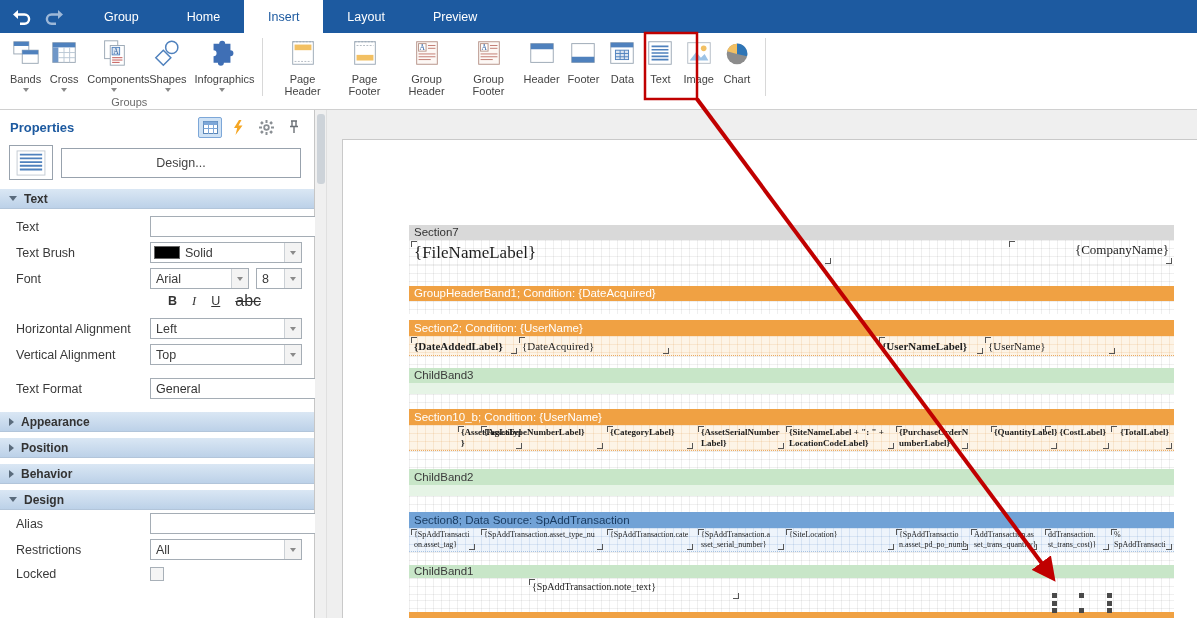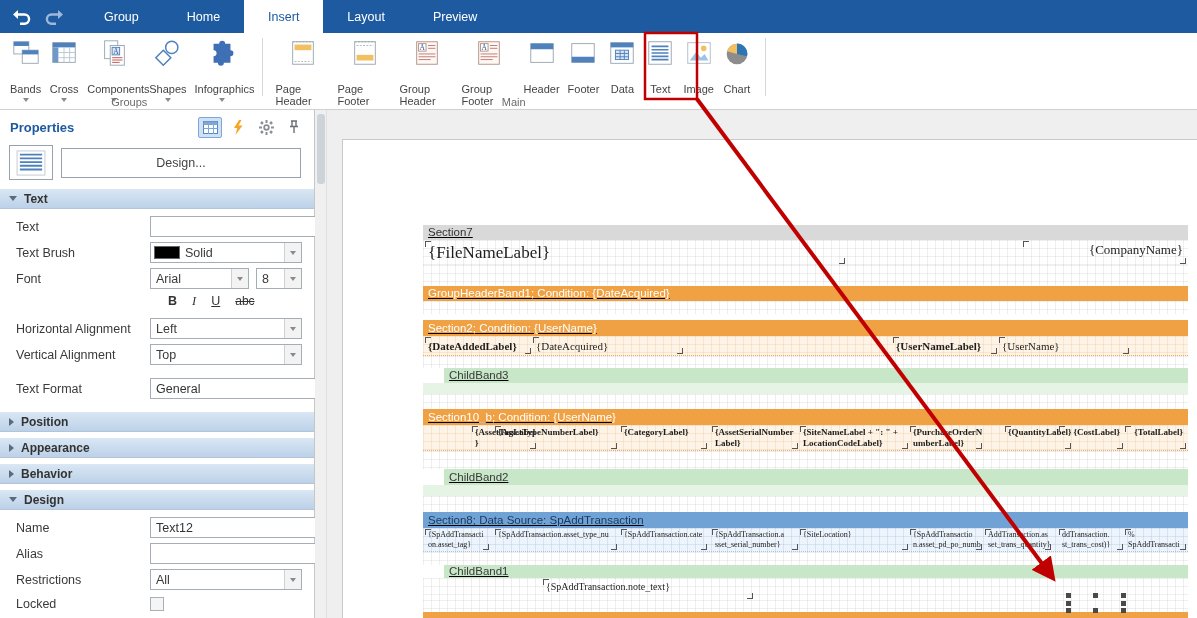--- a/index.html
+++ b/index.html
@@ -12,21 +12,21 @@
   .histbtns svg { display:block; }
   .tab { color:#fff; font-size:12.5px; display:flex; align-items:center; padding:0 24px; }
   .tab.active { background:#fff; color:#1d5aa0; }
 
   
   .ribbon { position:absolute; top:33px; left:0; right:0; height:77px; background:#fff; border-bottom:1px solid #d0d0d0; display:flex; align-items:stretch; }
   .rgroup { position:relative; display:flex; align-items:flex-start; padding:3px 6px 14px 6px; }
   .rgroup-label { position:absolute; bottom:1px; left:0; right:0; text-align:center; font-size:11px; color:#6b6b6b; }
   .rbtn { display:flex; flex-direction:column; align-items:center; padding:2px 4px; }
   .rbtn svg { width:30px; height:30px; }
-  .rbtn-label { font-size:11px; color:#444; line-height:12px; max-width:54px; margin-top:11px; }
+  .rbtn-label { font-size:11px; color:#444; line-height:12px; text-align:center; max-width:54px; margin-top:1px; }
   .caret { width:0; height:0; border-left:3.5px solid transparent; border-right:3.5px solid transparent; border-top:4px solid #8a8a8a; margin-top:3px; }
   .vsep { width:1px; background:#d8d8d8; margin:5px 3px 13px 3px; }
 
   
   .props { position:absolute; left:0; top:110px; width:315px; bottom:0; background:#fff; border-right:1px solid #c6c6c6; font-size:12.5px; color:#3a3a3a; }
   .props-head { height:34px; display:flex; align-items:center; padding:0 8px 0 10px; }
   .props-title { color:#1d5aa0; font-weight:bold; font-size:13px; flex:1; }
   .ph-icon { width:24px; height:21px; display:flex; align-items:center; justify-content:center; margin-left:4px; }
   .ph-icon.sel { background:#cfe2f5; border:1px solid #7da7d8; border-radius:2px; }
   .design-row { display:flex; gap:8px; padding:1px 13px 8px 9px; align-items:center; }
@@ -45,35 +45,35 @@
   .combo-btn { width:17px; border-left:1px solid #ccd1d6; background:#f3f3f3; display:flex; align-items:center; justify-content:center; flex:none; }
   .combo-btn .caret { margin-top:0; }
   .dots-btn { width:17px; height:21px; border:1px solid #a5adb5; background:#f3f3f3; color:#999; font-size:10px; display:flex; align-items:center; justify-content:center; flex:none; }
   .swatch { width:26px; height:13px; background:#000; border:1px solid #666; margin:0 0 0 3px; align-self:center; flex:none; }
   .size-combo { flex:none; width:46px; margin-left:5px; }
   .fmt-row { display:flex; gap:15px; padding:2px 0 6px 168px; align-items:center; }
   .fmt-btn { font-size:12.5px; color:#333; line-height:16px; }
   .fmt-b { font-weight:bold; }
   .fmt-i { font-style:italic; font-family:"Liberation Serif",serif; }
   .fmt-u { text-decoration:underline; }
-  .fmt-s { text-decoration:line-through; font-size:12px; }
+  .fmt-s { text-decoration:line-through; font-size:16px; }
   .cbx { width:14px; height:14px; border:1px solid #a8b0b8; background:#f5f5f5; }
   .panel-scroll { position:absolute; left:315px; top:110px; width:12px; bottom:0; background:#f0f0f0; border-right:1px solid #e0e0e0; }
   .panel-thumb { position:absolute; left:2px; top:4px; width:8px; height:70px; background:#cdd3d9; border-radius:3px; }
 
   
   .canvas { position:absolute; left:327px; top:110px; right:0; bottom:0; background:#efefef; overflow:hidden; }
   .page { position:absolute; left:16px; top:30px; width:1200px; height:600px; background:#fff; box-shadow:0 0 0 1px #c9c9c9; }
-  .bands { position:absolute; left:80px; top:85px; width:765px;text-decoration:underline; }
+  .bands { position:absolute; left:66px; top:85px; width:765px; }
   .btitle { height:15px; line-height:15px; font-size:11.5px; padding-left:5px; overflow:hidden; white-space:nowrap; }
   .bt16 { height:16px; line-height:16px; }
   .bt13 { height:13px; line-height:13px; }
   .b-gray   { background:#d9d9d9; color:#333; }
   .b-orange { background:#f0a143; color:#fff; }
-  .b-green  { background:#c8e6c8; color:#3a3a3a;margin-left:21px; }
+  .b-green  { background:#c8e6c8; color:#3a3a3a; }
   .b-blue   { background:#71a2d6; color:#17395f; }
   .row { position:relative; }
   .grid-row { background-color:#fff; background-image:
       linear-gradient(to right, rgba(150,150,150,.15) 1px, transparent 1px),
       linear-gradient(to bottom, rgba(150,150,150,.15) 1px, transparent 1px);
       background-size:8px 8px; }
   .cream { background-color:#fdf4e7; background-image:
       linear-gradient(to right, rgba(225,150,70,.16) 1px, transparent 1px),
       linear-gradient(to bottom, rgba(225,150,70,.16) 1px, transparent 1px);
       background-size:8px 8px; border-bottom:1px dotted #ecab63; }
@@ -254,21 +254,20 @@
       <span class="rbtn-label">Image</span>
     </div>
     <div class="rbtn">
       <span><svg viewBox="0 0 32 32">
             <circle cx="16" cy="17" r="11" fill="#8c8c8c"></circle>
             <path d="M16 17 L16 6 A11 11 0 0 1 26.8 19.5 Z" fill="#2e75b6"></path>
             <path d="M16 17 L16 6 A11 11 0 0 0 5.4 14.2 Z" fill="#f2c063"></path>
           </svg></span>
       <span class="rbtn-label">Chart</span>
     </div>
-    <div class="rgroup-label">Main</div>
   </div>
 
   <div class="vsep"></div>
 </div>
 
 <div class="props">
   <div class="props-head">
     <span class="props-title">Properties</span>
     <span class="ph-icon sel">
         <svg width="15" height="13" viewBox="0 0 15 13">
@@ -390,40 +389,34 @@
   <div class="prop-row" style="padding-bottom:7px;margin-top:8px;">
     <span class="prop-label">Text Format</span>
     <span class="prop-ctrl">
       <input class="tinput" value="General" style="">
       <span class="dots-btn">...</span>
     </span>
   </div>
 
   <div class="sect gap">
     <span class="arr-right"></span>
-    <span>Position</span>
+    <span>Appearance</span>
   </div>
   <div class="sect gap">
     <span class="arr-right"></span>
-    <span>Appearance</span>
+    <span>Position</span>
   </div>
   <div class="sect gap">
     <span class="arr-right"></span>
     <span>Behavior</span>
   </div>
 
   <div class="sect gap">
     <span class="arr-down"></span>
     <span>Design</span>
-  </div>
-  <div class="prop-row" style="margin-top:4px;">
-    <span class="prop-label">Name</span>
-    <span class="prop-ctrl">
-        <input class="tinput" value="Text12" style="">
-      </span>
   </div>
   <div class="prop-row">
     <span class="prop-label">Alias</span>
     <span class="prop-ctrl">
         <input class="tinput" value="" style="">
       </span>
   </div>
   <div class="prop-row">
     <span class="prop-label">Restrictions</span>
     <span class="prop-ctrl">

